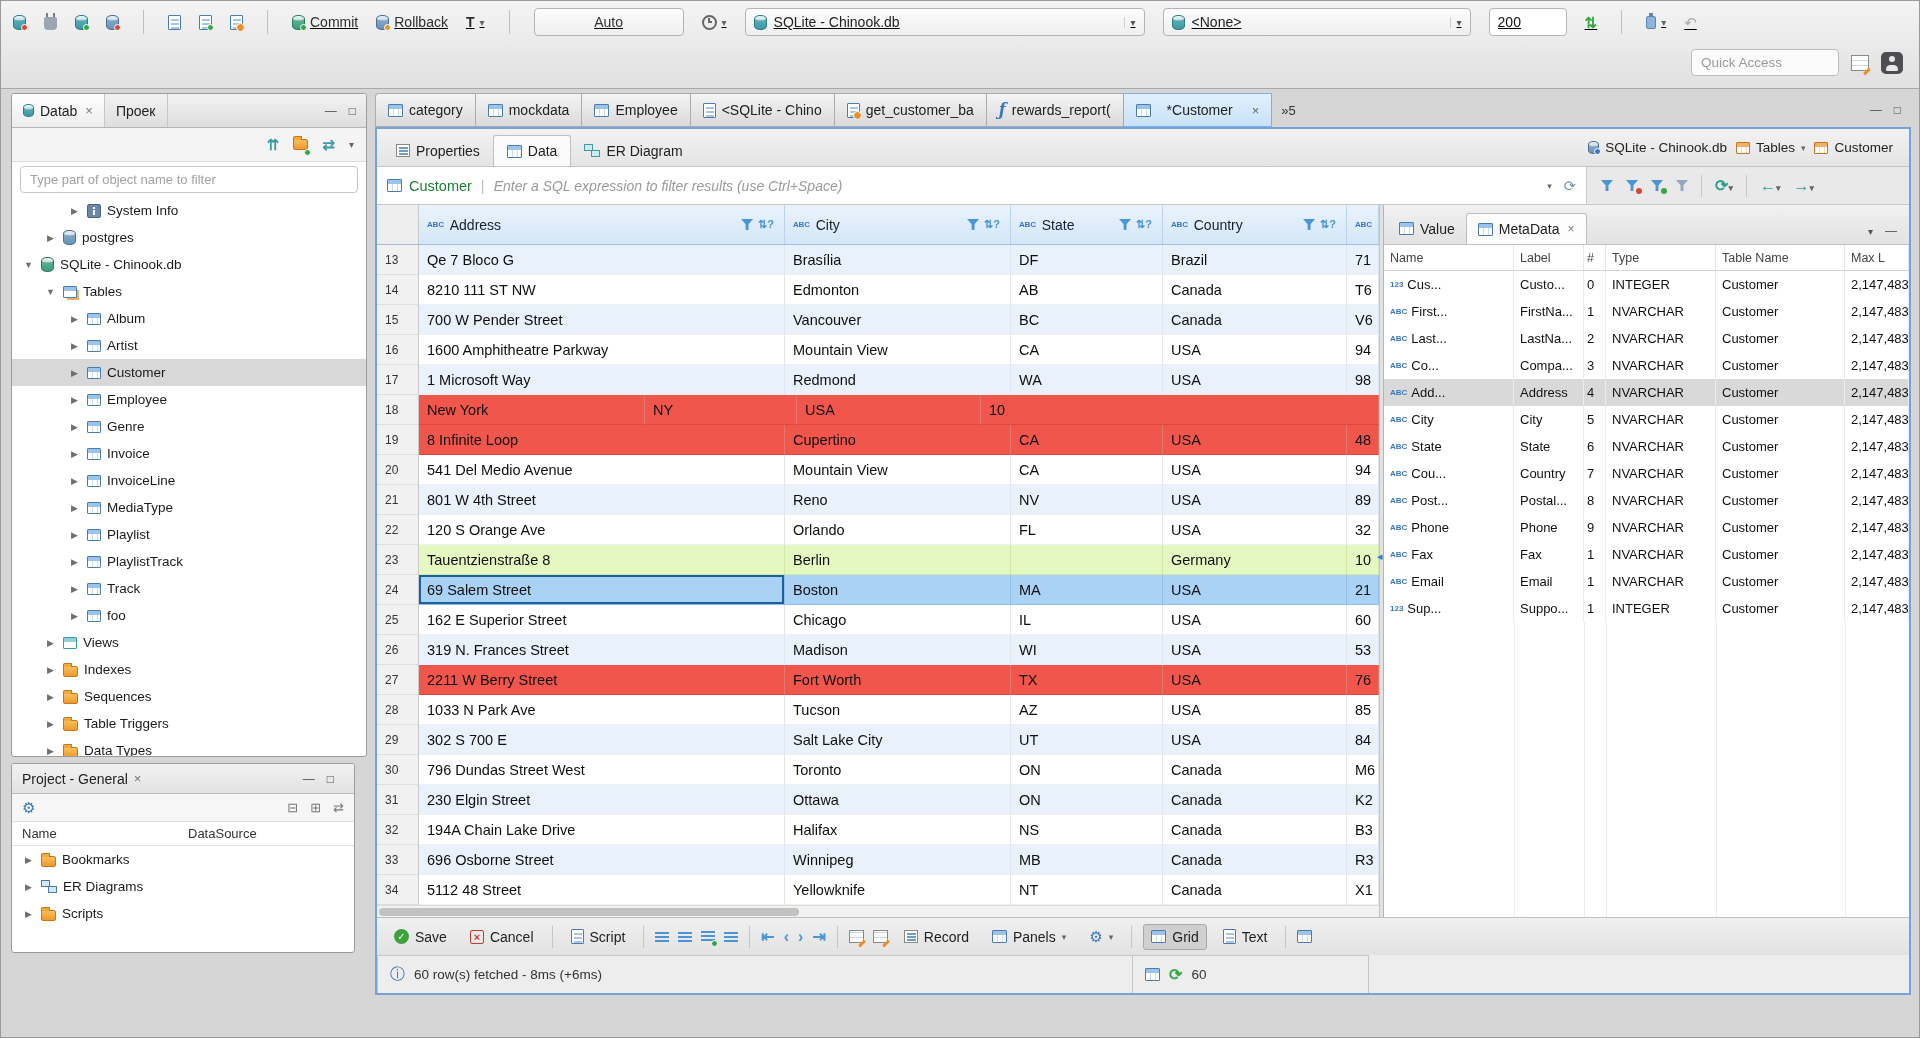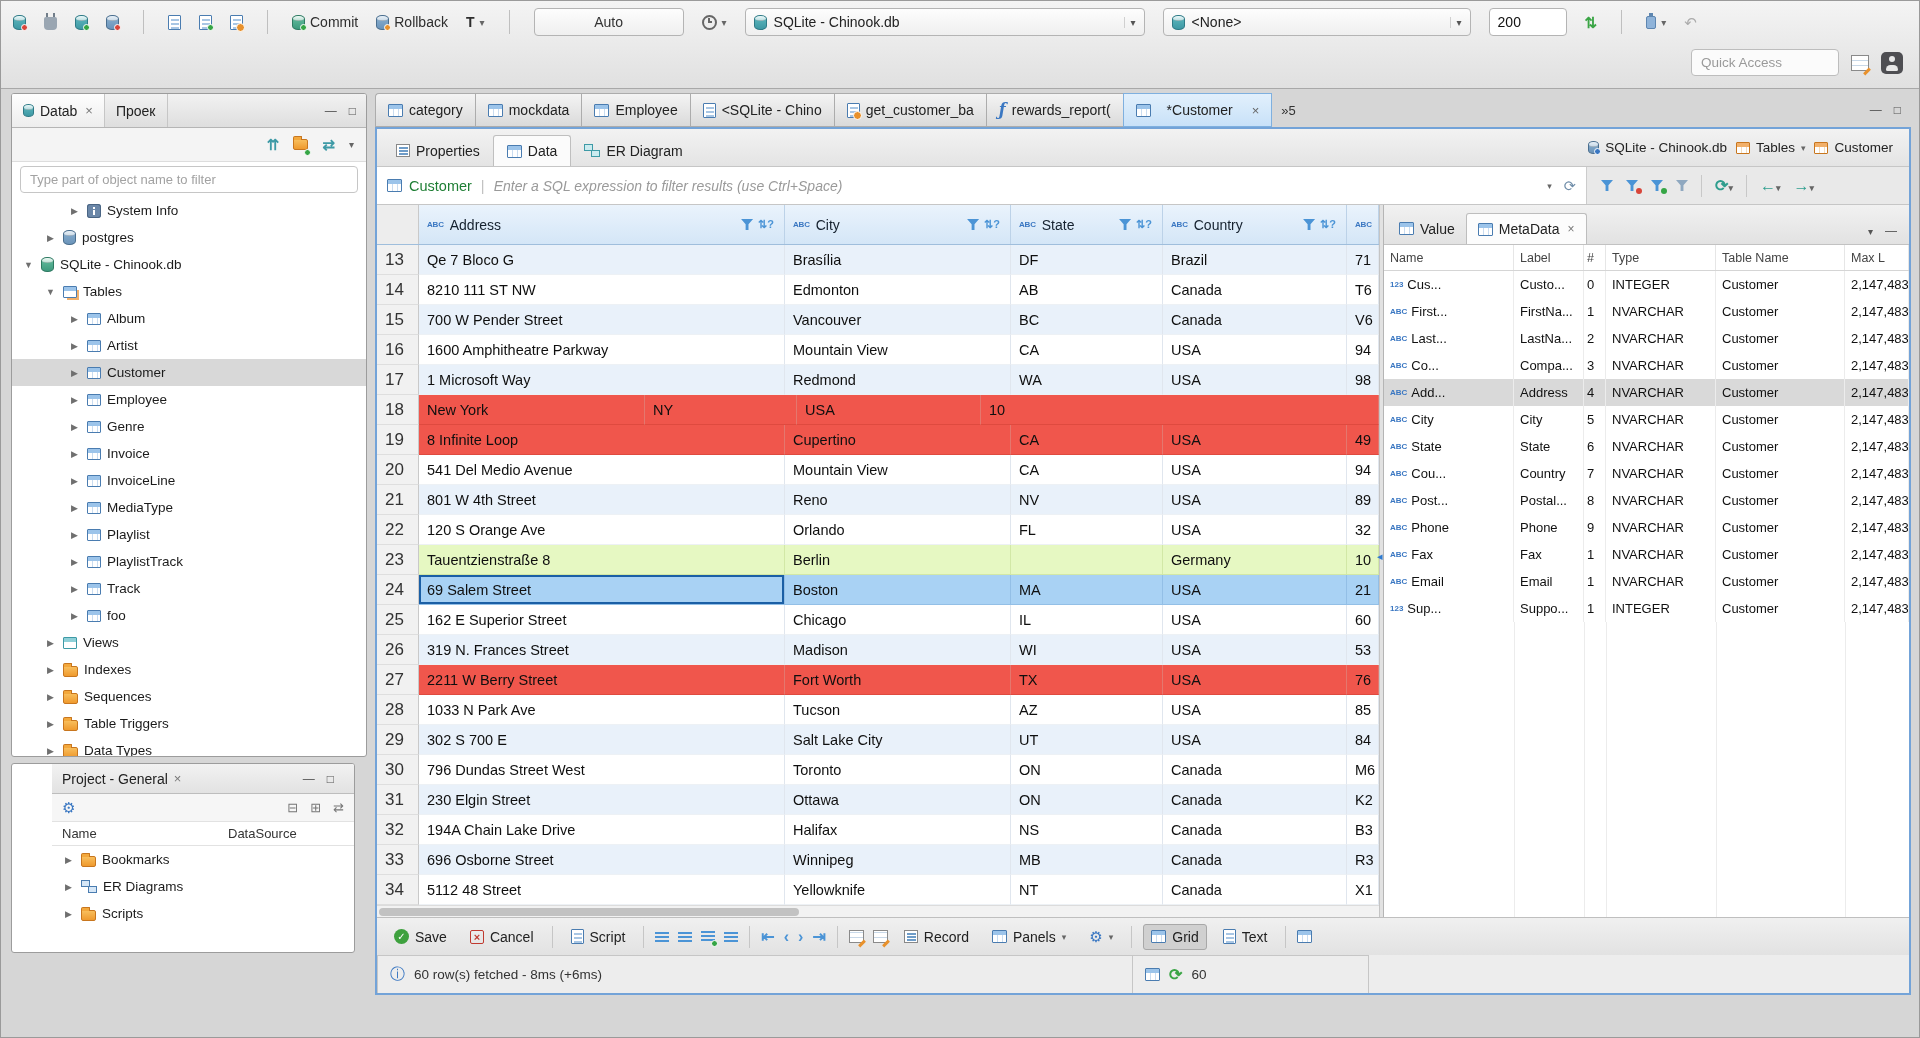--- a/index.html
+++ b/index.html
@@ -52,21 +52,21 @@
   .ic-person::before{content:"";position:absolute;top:4px;left:8px;width:6px;height:6px;border-radius:50%;background:#E8E8E8;}
   .ic-person::after{content:"";position:absolute;bottom:3px;left:5px;width:12px;height:6px;border-radius:6px 6px 2px 2px;background:#E8E8E8;}
   .ic-grid-pencil{width:18px;height:16px;flex:0 0 auto;border:1px solid #8A8A8A;background:repeating-linear-gradient(0deg,#FFF 0 4px,#C8D8E8 4px 5px),#FFF;position:relative;display:inline-block;}
   .ic-grid-pencil::after{content:"";position:absolute;right:-3px;bottom:-3px;width:8px;height:3px;background:#E8912C;transform:rotate(-45deg);}
   .ic-plug{width:13px;height:13px;flex:0 0 auto;position:relative;display:inline-block;background:#9AA6B2;border-radius:2px 2px 4px 4px;margin-top:2px;}
   .ic-plug::before{content:"";position:absolute;top:-4px;left:2px;width:2px;height:4px;background:#717d89;}
   .ic-plug::after{content:"";position:absolute;top:-4px;right:2px;width:2px;height:4px;background:#717d89;}
 
   
   .header{position:absolute;top:0;left:0;right:0;height:88px;background:linear-gradient(#F4F4F4,#E0E0E0);border-bottom:1px solid #A8A8A8;}
-  .tb-row1{display:flex;align-items:center;height:42px;padding:0 12px;gap:18px;}
+  .tb-row1{display:flex;align-items:center;height:42px;padding:0 12px;gap:18px;text-decoration:underline;}
   .tb-sep{width:1px;height:24px;background:#BFBFBF;margin:0 6px;flex:0 0 auto;}
   .tb-item{display:flex;align-items:center;gap:5px;font-size:14px;color:#2E2E2E;flex:0 0 auto;}
   .tb-caret{color:#666;font-size:10px;}
   .combo{display:flex;align-items:center;gap:7px;height:28px;padding:0 8px;background:linear-gradient(#FDFDFD,#EFEFEF);border:1px solid #B4B4B4;border-radius:4px;font-size:14px;color:#222;flex:0 0 auto;}
   .combo .combo-caret{margin-left:auto;color:#555;font-size:10px;padding-left:6px;border-left:1px solid #D0D0D0;}
   .auto-combo{width:150px;justify-content:center;color:#333;}
   .conn-combo{width:400px;}
   .schema-combo{width:308px;}
   .num-input{width:78px;height:28px;border:1px solid #B4B4B4;border-radius:4px;background:#FFF;font-size:14px;color:#111;padding:0 8px;font-family:"Liberation Sans",sans-serif;}
   .tb-glyph{font-size:15px;line-height:1;}
@@ -84,21 +84,21 @@
   .nav-panel{left:10px;top:92px;width:356px;height:664px;}
   .nav-toolbar{height:34px;display:flex;align-items:center;justify-content:flex-end;gap:14px;padding:0 12px;background:#F4F4F4;border-bottom:1px solid #DDD;}
   .nav-toolbar .g{color:#3E9AA6;font-size:15px;font-weight:bold;}
   .nav-filter{display:block;width:338px;margin:4px 8px;height:27px;border:1px solid #C6C6C6;border-radius:4px;background:#FFF;font-size:13px;padding:0 9px;color:#111;font-family:"Liberation Sans",sans-serif;}
   .nav-filter::placeholder{color:#A2A2A2;}
   .tree{overflow:hidden;}
   .tree-row{display:flex;align-items:center;gap:6px;height:27px;font-size:13.5px;color:#1B1B1B;white-space:nowrap;}
   .tree-row.selected{background:#D8D8D8;}
   .tree-row .arrow{width:13px;color:#6F6F6F;font-size:9px;text-align:center;flex:0 0 auto;}
   .lvl0{padding-left:10px;}.lvl1{padding-left:32px;}.lvl2{padding-left:56px;}
-  .project-panel{left:10px;top:762px;width:344px;height:190px;padding-left:40px;}
+  .project-panel{left:10px;top:762px;width:344px;height:190px;}
   .ptitle{height:30px;background:linear-gradient(#F2F2F2,#E2E2E2);border-bottom:1px solid #BDBDBD;display:flex;align-items:center;padding:0 10px;font-size:14px;color:#222;gap:6px;}
   .ptoolbar{height:28px;display:flex;align-items:center;padding:0 10px;gap:14px;background:#F6F6F6;border-bottom:1px solid #E2E2E2;}
   .ptoolbar .gear{color:#3A77C2;font-size:15px;}
   .ptoolbar .right{margin-left:auto;display:flex;gap:12px;color:#777;font-size:13px;}
   .pcols{height:24px;display:flex;align-items:center;font-size:13px;color:#333;border-bottom:1px solid #E2E2E2;}
   .pcols .c1{padding-left:10px;width:176px;}
   .proj-row{display:flex;align-items:center;gap:6px;height:27px;font-size:13.5px;color:#1B1B1B;padding-left:10px;}
   .proj-row .arrow{width:13px;color:#6F6F6F;font-size:9px;text-align:center;}
 
   
@@ -133,21 +133,21 @@
   .ghead{height:40px;flex:0 0 auto;display:flex;background:linear-gradient(#EAF3FC,#D4E6F7);border-bottom:1px solid #9FBEDC;}
   .gh{display:flex;align-items:center;gap:6px;padding:0 8px;font-size:14px;color:#15212E;border-right:1px solid #BCD2E8;overflow:hidden;}
   .gh .ghtools{margin-left:auto;display:flex;align-items:center;gap:5px;padding-right:2px;}
   .sort{color:#4B94D6;font-size:11px;font-weight:bold;white-space:nowrap;}
   .abc{color:#3A77C2;font-size:8px;font-weight:bold;letter-spacing:-0.2px;flex:0 0 auto;}
   .w-num{width:42px;background:#EDEDED;border-right:1px solid #C9C9C9;}
   .w-addr{width:366px;}.w-city{width:226px;}.w-state{width:152px;}.w-country{width:184px;}.w-extra{flex:1;}
   .gbody{flex:0 0 auto;}
   .grow{display:flex;height:30px;}
   .gc{display:flex;align-items:center;padding:0 8px;font-size:14.5px;color:#0F0F0F;border-right:1px solid #E0E6EE;border-bottom:1px solid #EDF1F5;white-space:nowrap;overflow:hidden;background:#FFF;}
-  .c-num{width:42px;background:#F1F1F1;color:#333;border-right:1px solid #C9C9C9;border-bottom:1px solid #DEDEDE;font-size:17px;}
+  .c-num{width:42px;background:#F1F1F1;color:#333;border-right:1px solid #C9C9C9;border-bottom:1px solid #DEDEDE;font-size:12px;}
   .c-addr{width:366px;}.c-city{width:226px;}.c-state{width:152px;}.c-country{width:184px;}.c-extra{flex:1;}
   .grow.alt .gc:not(.c-num){background:#E9F1FA;}
   .grow.red .gc:not(.c-num){background:#F0564C;border-right-color:#E4776E;border-bottom-color:#DF4A3F;}
   .grow.green .gc:not(.c-num){background:#E6F8C2;border-right-color:#D2E8A6;border-bottom-color:#D2E8A6;}
   .grow.green .c-state{background:#FFF;}
   .grow.sel .gc:not(.c-num){background:#A9D2F4;border-right-color:#93BFE6;border-bottom-color:#93BFE6;}
   .grow.sel .c-addr{background:#FFF;box-shadow:inset 0 0 0 2px #1B5FA5;}
   .gscroll{height:12px;background:#F2F2F2;border-top:1px solid #DCDCDC;position:relative;}
   .gscroll .thumb{position:absolute;left:2px;top:2px;width:420px;height:8px;border-radius:4px;background:#C2C2C2;}
   .splitter{width:5px;flex:0 0 auto;background:#E2E2E2;border-left:1px solid #C4C4C4;border-right:1px solid #B5B5B5;position:relative;}
@@ -700,21 +700,21 @@
                 <div class="gc c-country">USA</div>
                 <div class="gc c-extra">10</div>
               </div>
 
               <div class="grow red">
                 <div class="gc c-num">19</div>
                 <div class="gc c-addr">8 Infinite Loop</div>
                 <div class="gc c-city">Cupertino</div>
                 <div class="gc c-state">CA</div>
                 <div class="gc c-country">USA</div>
-                <div class="gc c-extra">49</div>
+                <div class="gc c-extra">48</div>
               </div>
 
               <div class="grow plain">
                 <div class="gc c-num">20</div>
                 <div class="gc c-addr">541 Del Medio Avenue</div>
                 <div class="gc c-city">Mountain View</div>
                 <div class="gc c-state">CA</div>
                 <div class="gc c-country">USA</div>
                 <div class="gc c-extra">94</div>
               </div>

